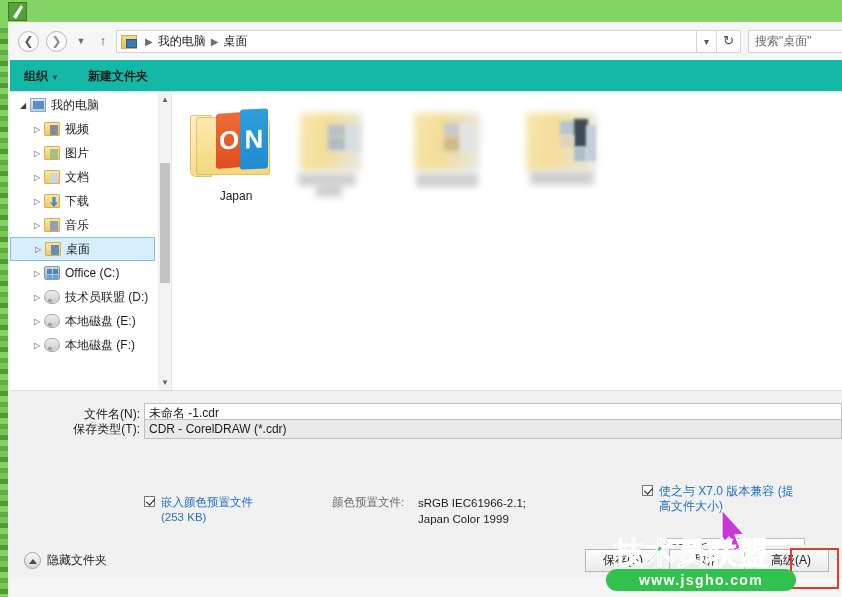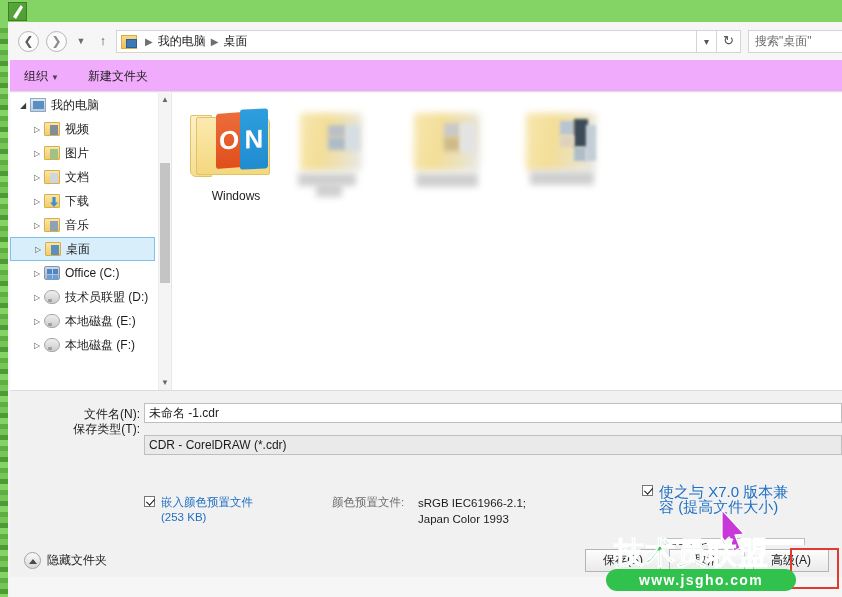--- a/index.html
+++ b/index.html
@@ -139,22 +139,23 @@
     border: 1px solid #d4d4d4;
     font-size: 12px; color: #6d6d6d;
     line-height: 21px; padding-left: 6px;
     cursor: text;
   }
 
   
   .toolbar {
     position: absolute; left: 0; top: 38px;
     width: 832px; height: 32px;
-    background: #f0abfc;
+    background: #14b8a6;
     border-bottom: 1px solid #dedede;
+    font-weight: bold;
   }
   .tb-item {
     position: absolute; top: 8px;
     font-size: 12px; color: #1c1c1c; cursor: pointer;
   }
   .tb-organize { left: 14px; }
   .tb-caret { font-size: 8px; color: #444; margin-left: 3px; }
   .tb-newfolder { left: 78px; }
 
   
@@ -311,21 +312,21 @@
     border: 1px solid #bfbfbf;
     font-size: 12px; color: #1c1c1c;
     line-height: 18px; padding-left: 4px;
     cursor: text;
   }
   .inp-filename {
     left: 134px; top: 12px; width: 698px;
     background: #ffffff;
   }
   .inp-filetype {
-    left: 134px; top: 44px; width: 698px;
+    left: 134px; top: 28px; width: 698px;
     background: #eaeaea;
     cursor: pointer;
   }
 
   
   .opt-embed {
     position: absolute; left: 134px; top: 104px;
     width: 120px;
     font-size: 11.5px; color: #1f6fc4;
     line-height: 15px;
@@ -353,21 +354,21 @@
   }
   .profile-values {
     position: absolute; left: 408px; top: 104px;
     width: 200px;
     font-size: 11.5px; color: #1c1c1c; line-height: 16px;
   }
 
   .opt-compat {
     position: absolute; left: 632px; top: 93px;
     width: 158px;
-    font-size: 15px; color: #1f6fc4; line-height: 15px;
+    font-size: 12px; color: #1f6fc4; line-height: 15px;
     cursor: pointer;
   }
   .opt-compat .txt { display: block; margin-left: 17px; }
 
   .lbl-version {
     position: absolute; left: 606px; top: 152px;
     font-size: 11.5px; color: #1c1c1c;
   }
   .inp-version {
     position: absolute; left: 655px; top: 147px;
@@ -568,21 +569,21 @@
 
     <div class="filepane">
 
       <div class="file-item" style="left:12px; top:6px;">
         <div class="fi-icon">
           <div class="off-flap"></div>
           <div class="off-folder"></div>
           <div class="off-tile-o">O</div>
           <div class="off-tile-n">N</div>
         </div>
-        <div class="fi-label">Windows</div>
+        <div class="fi-label">Japan</div>
       </div>
 
       <div class="file-item" style="left:126px; top:6px;">
         <div class="fi-icon blur-folder">
           <div class="bf-base" style="left:2px; top:2px; width:62px; height:58px;"></div>
           <div class="bf-pix" style="left:30px; top:14px; width:18px; height:12px; background:#b9bfc6; filter:blur(2px);"></div>
           <div class="bf-pix" style="left:30px; top:26px; width:18px; height:13px; background:#aebbc8; filter:blur(2px);"></div>
           <div class="bf-pix" style="left:48px; top:14px; width:14px; height:26px; background:#d6dde4; filter:blur(2px);"></div>
           <div class="bf-shadow" style="left:0px; top:62px; width:58px; height:13px;"></div>
           <div class="bf-shadow" style="left:18px; top:72px; width:26px; height:14px;"></div>
@@ -623,21 +624,21 @@
       <div class="inp inp-filetype">CDR - CorelDRAW (*.cdr)</div>
 
       <div class="opt-embed">
         <span class="cbx"></span>
         <span class="txt">嵌入颜色预置文件 (253 KB)</span>
       </div>
 
       <div class="profile-label">颜色预置文件:</div>
       <div class="profile-values">
         <div>sRGB IEC61966-2.1;</div>
-        <div>Japan Color 1993</div>
+        <div>Japan Color 1999</div>
       </div>
 
       <div class="opt-compat">
         <span class="cbx"></span>
         <span class="txt">使之与 X7.0 版本兼容 (提高文件大小)</span>
       </div>
 
       <div class="lbl-version">版本(S):</div>
       <div class="inp-version">
         <span>22.4 版</span>

